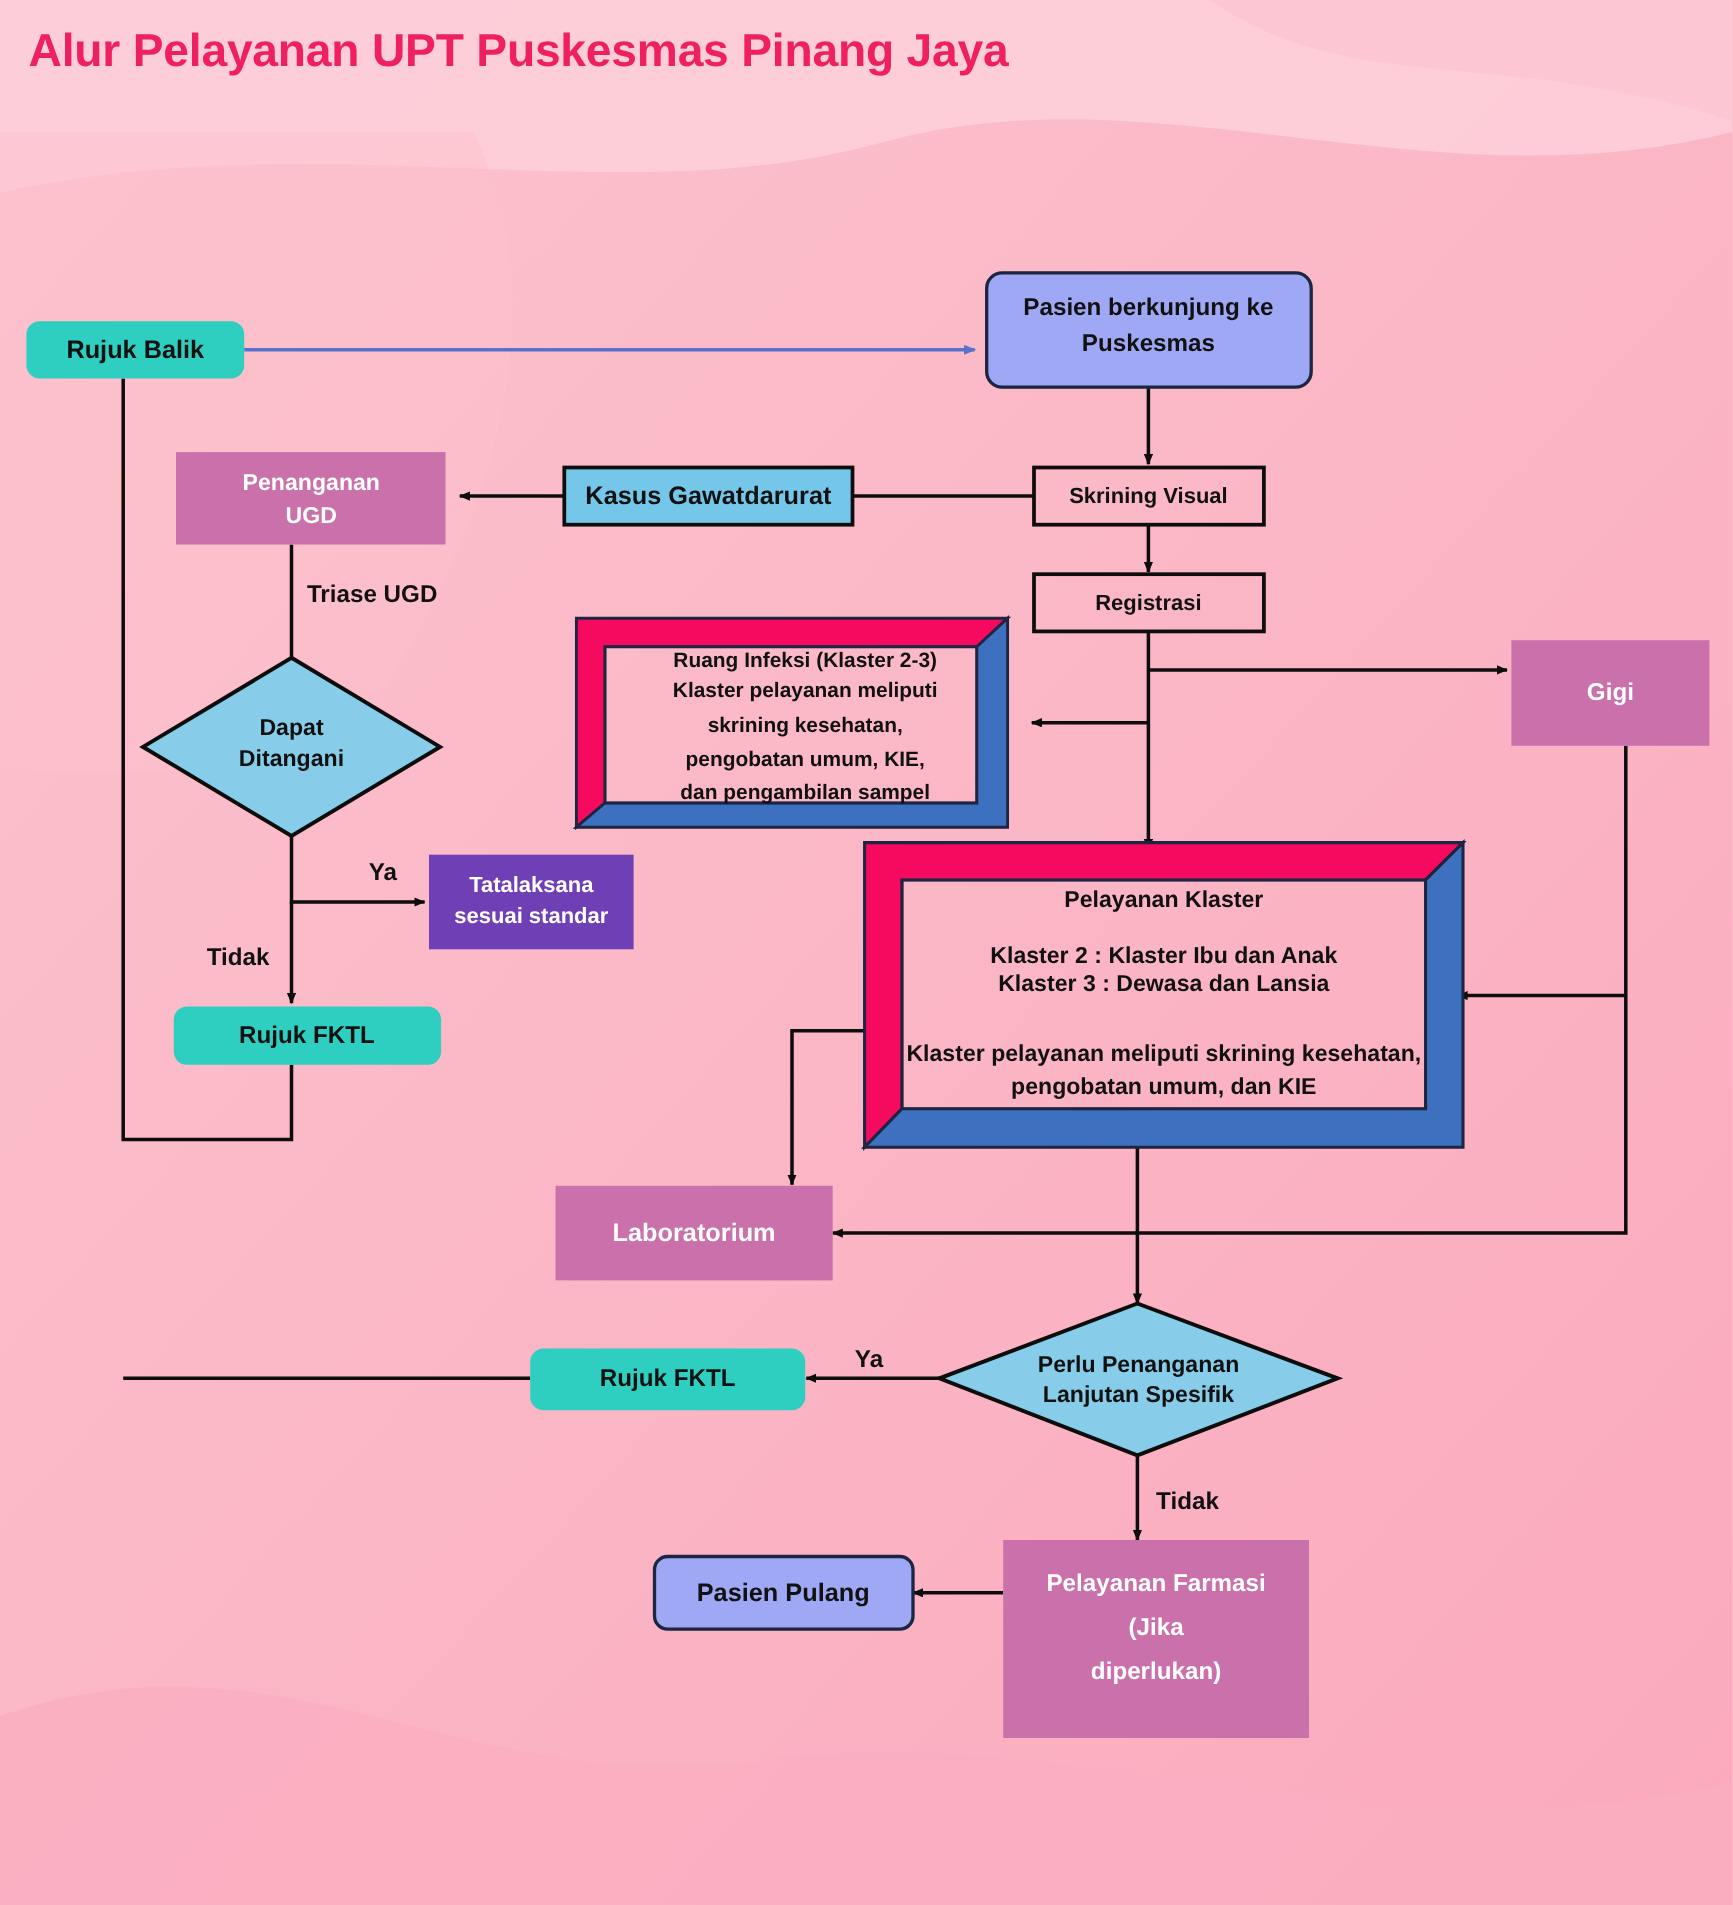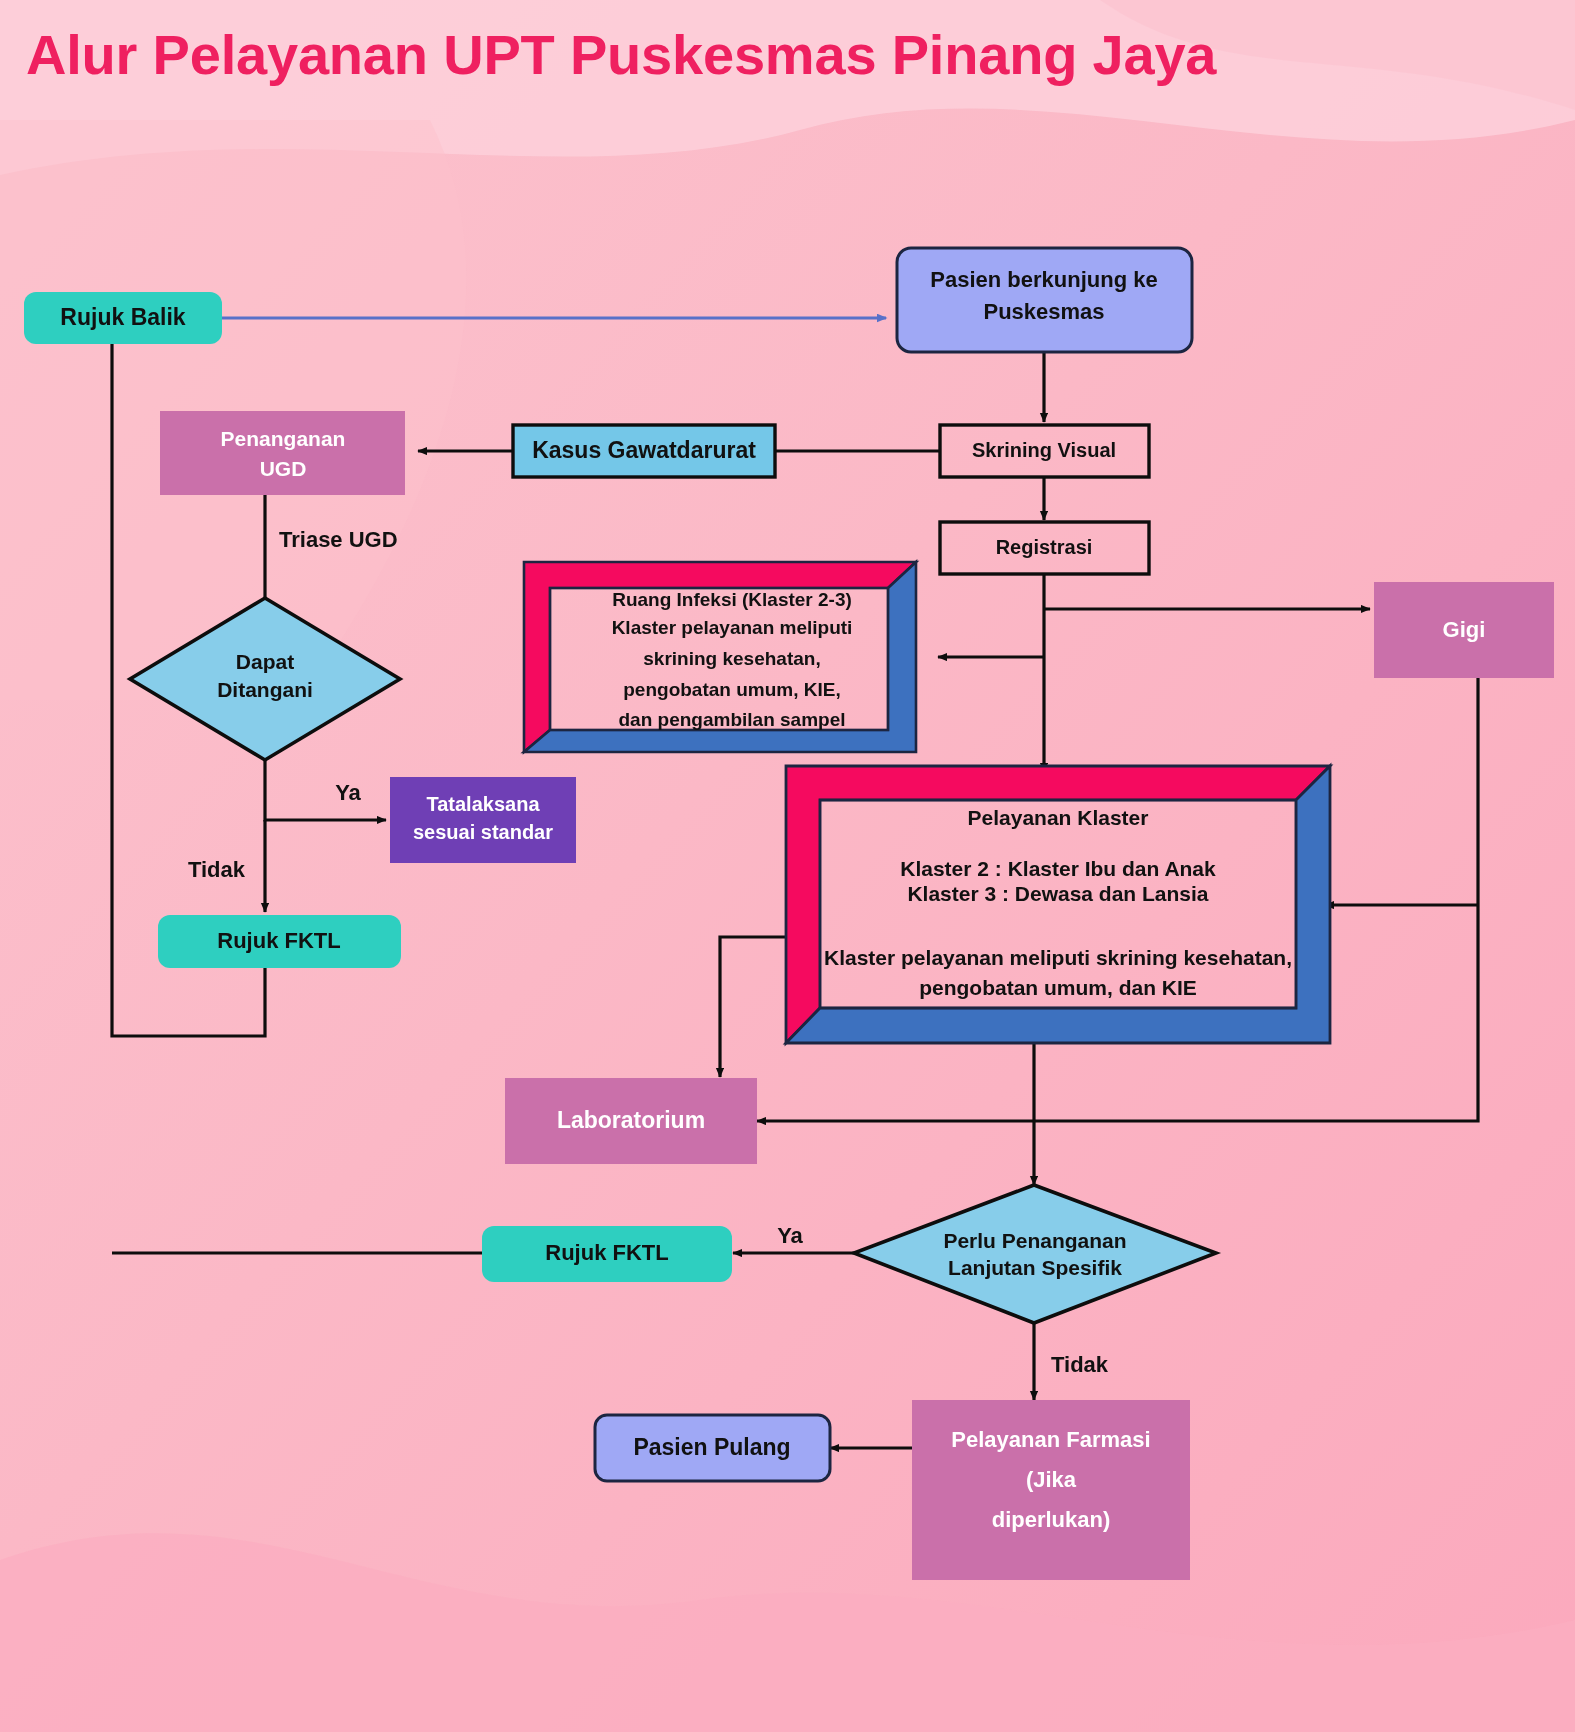--- a/index.html
+++ b/index.html
@@ -22,21 +22,21 @@
     width: 1575px;
     height: 1732px;
   }
   #flow-svg { z-index: 2; }
   #bg-svg { z-index: 0; }
   #title {
     position: absolute;
     left: 26px;
     top: 22px;
     z-index: 5;
-    font-size: 56px;
+    font-size: 42px;
     font-weight: bold;
     color: #ef2060;
     letter-spacing: -0.2px;
     white-space: nowrap;
   }
   .node-text {
     font-family: "Liberation Sans", sans-serif;
     font-weight: bold;
     text-anchor: middle;
     dominant-baseline: middle;

